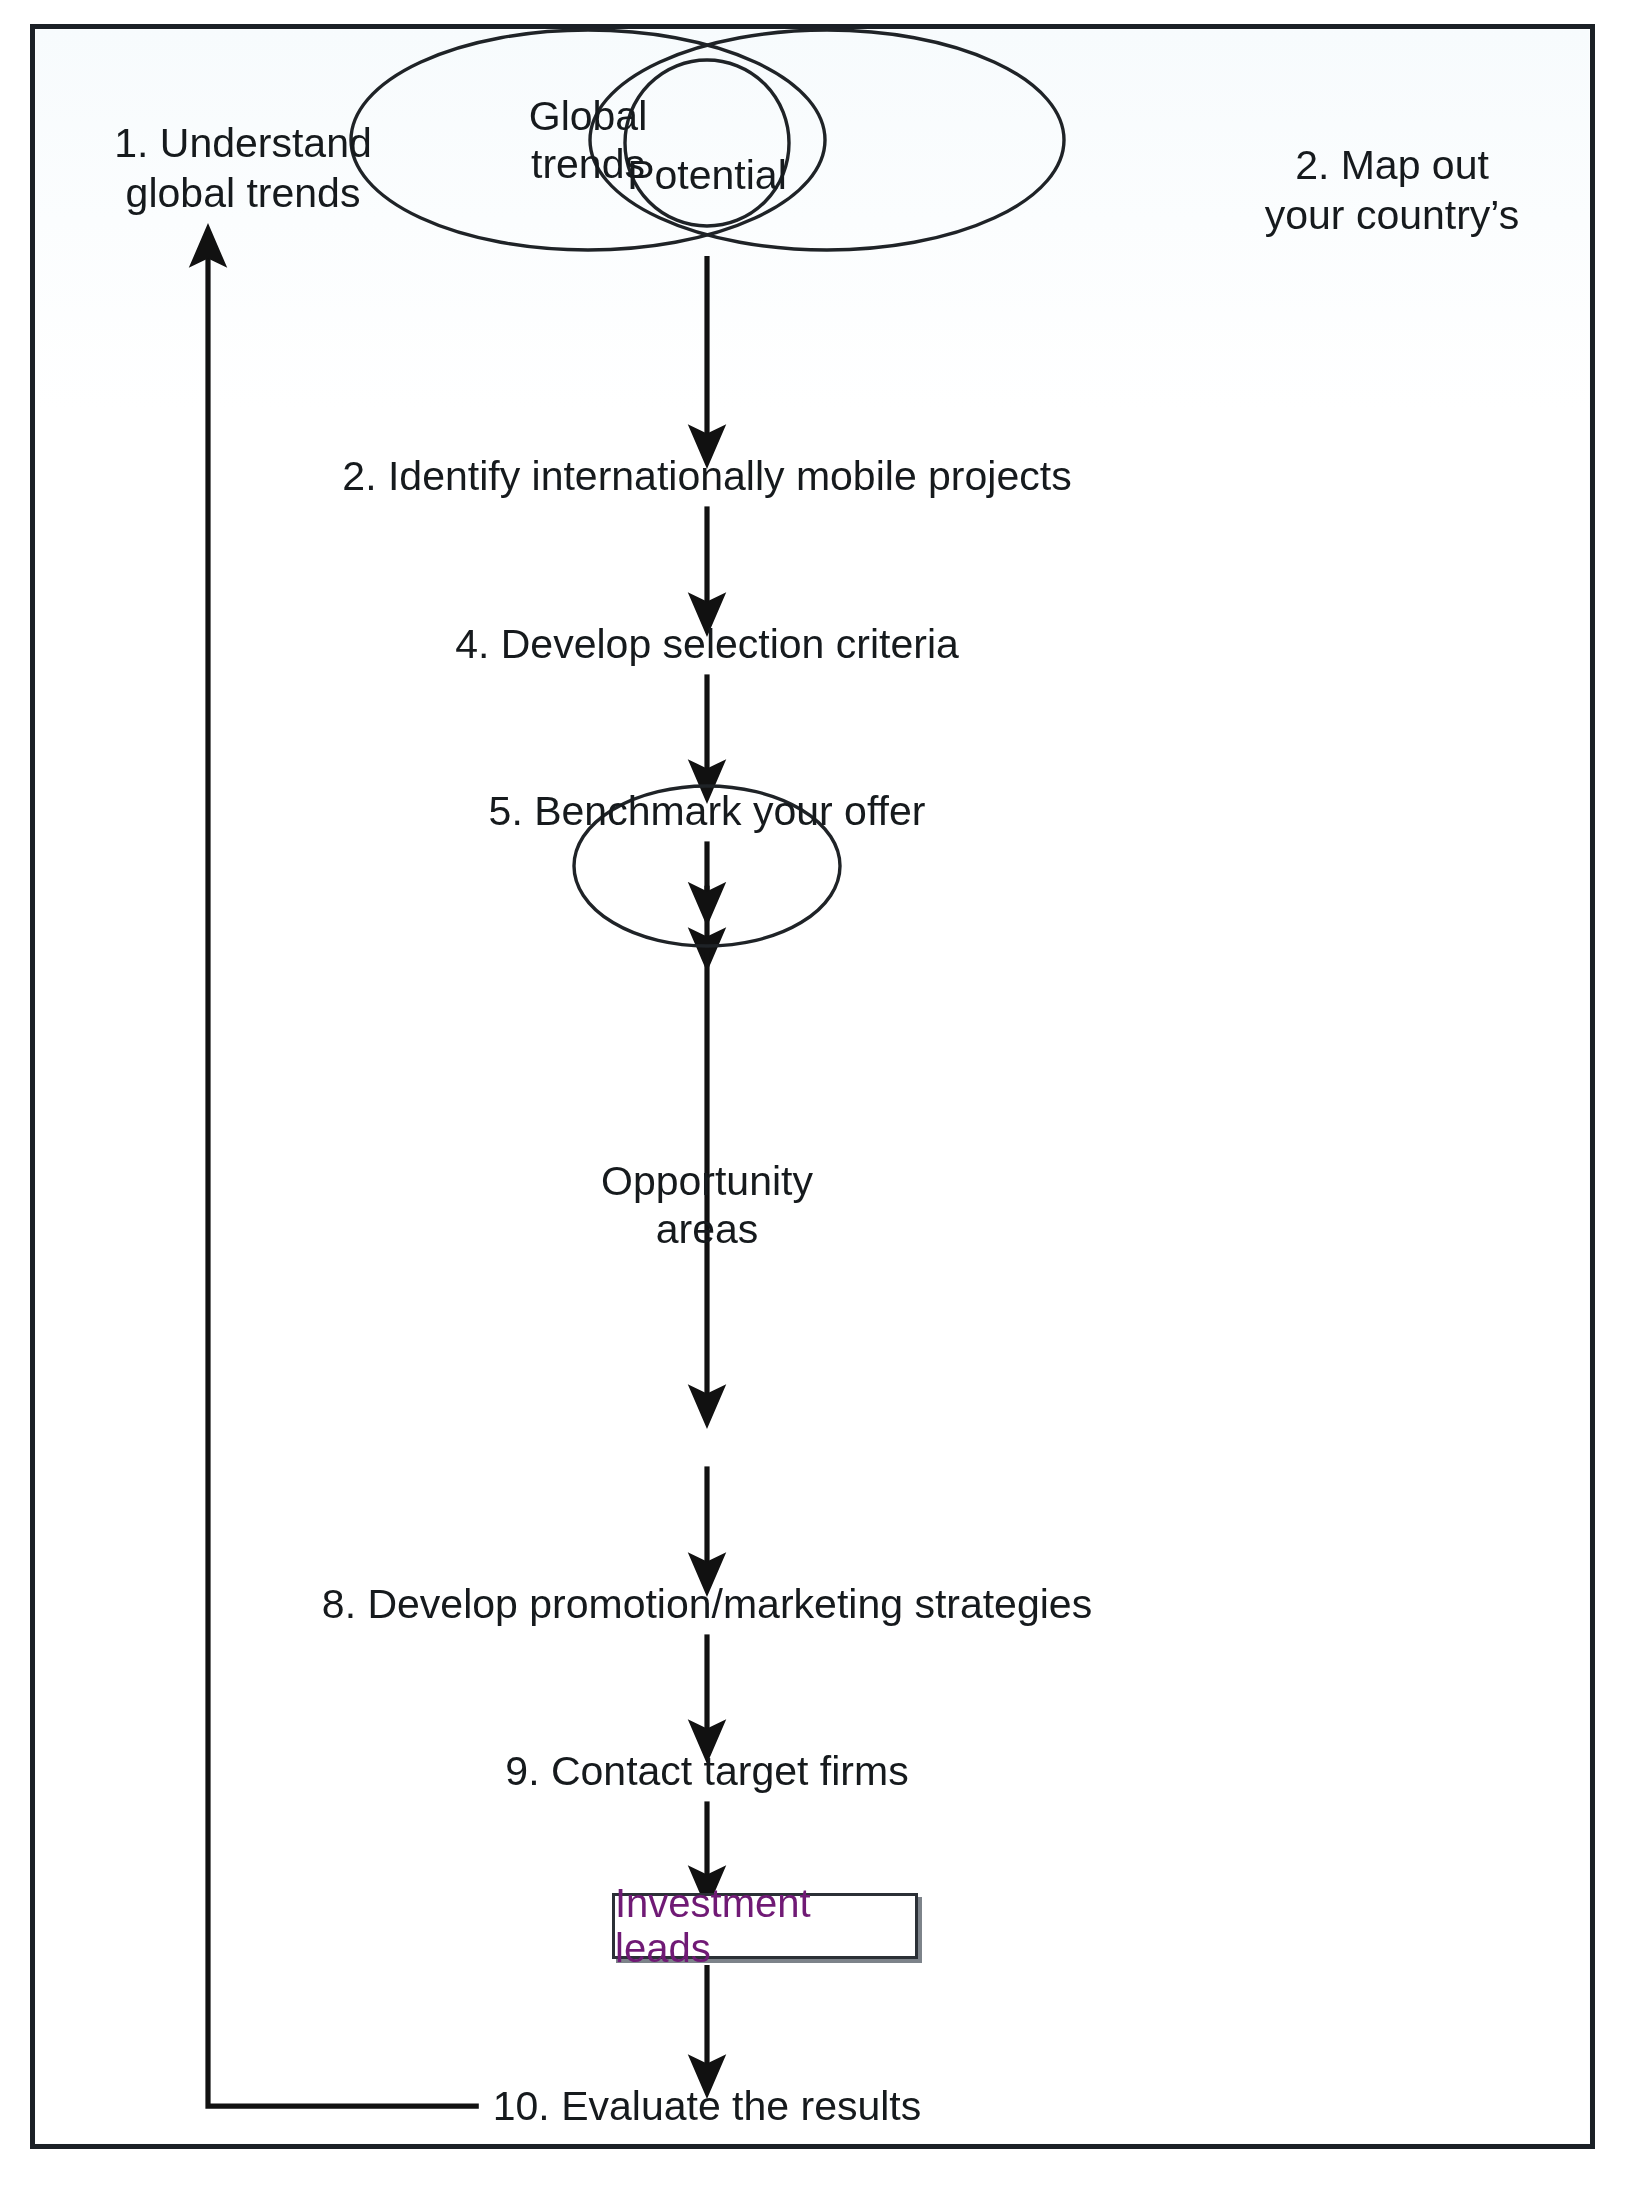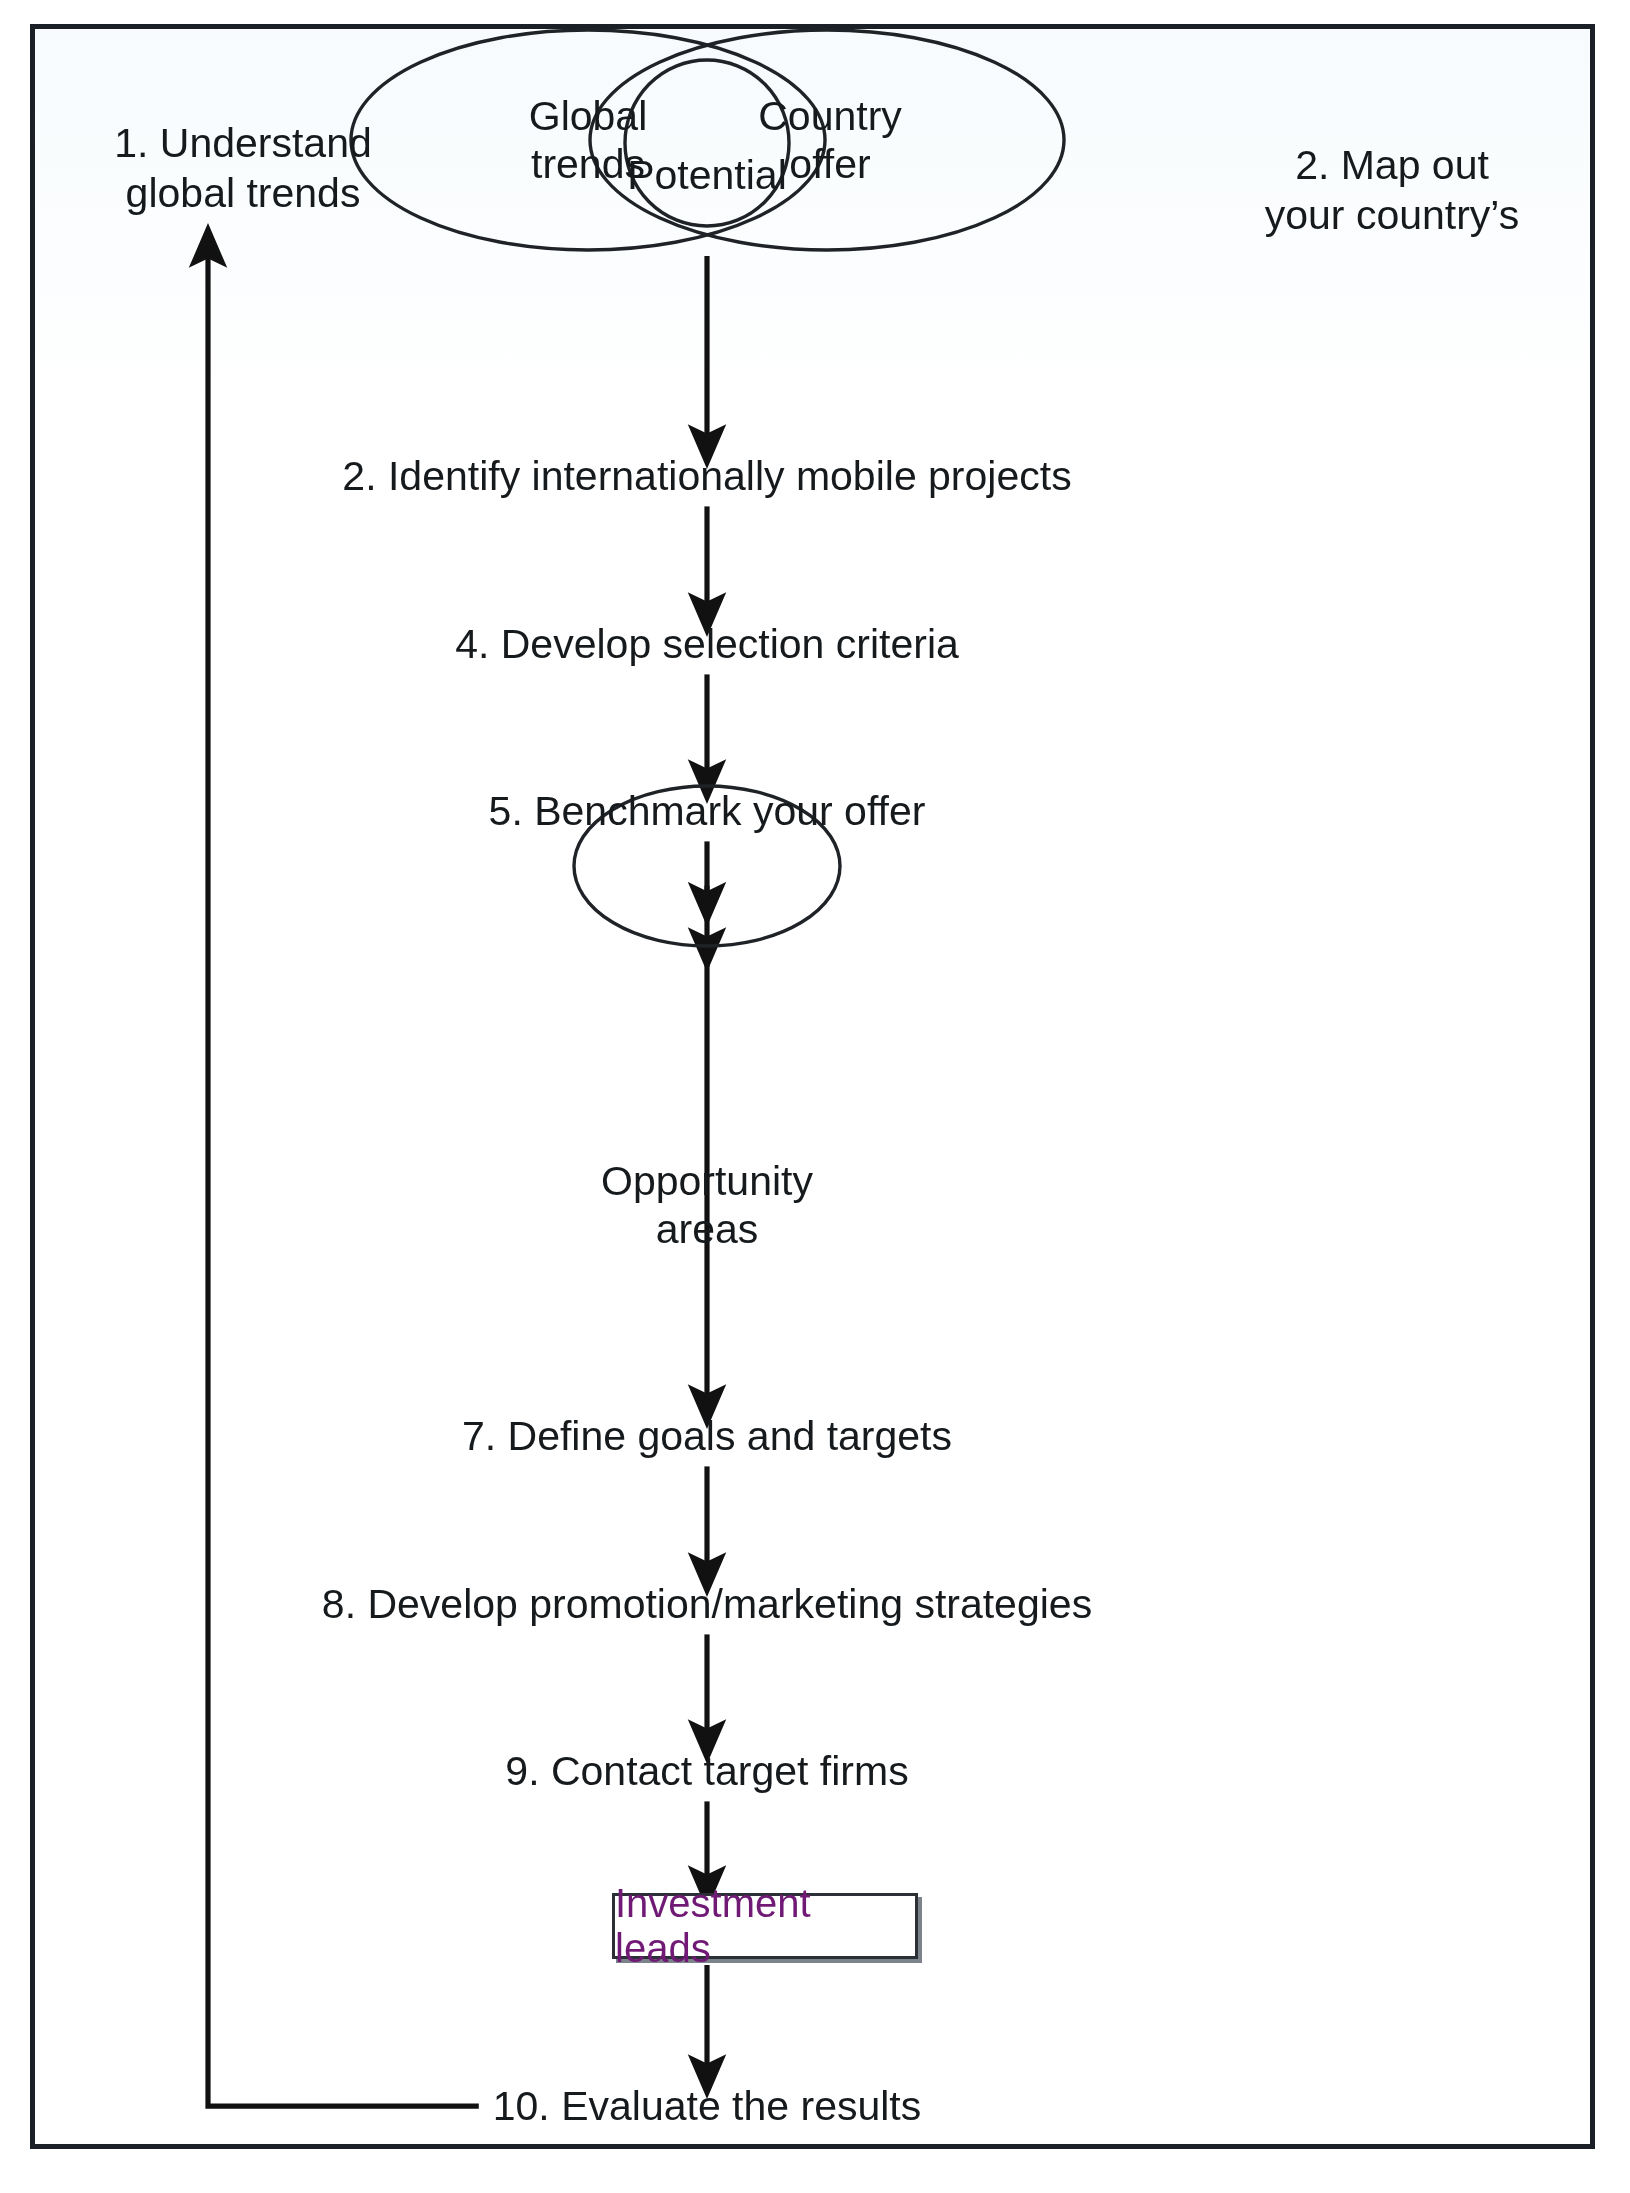--- a/index.html
+++ b/index.html
@@ -142,24 +142,20 @@
 
   <div class="node venn-label" style="left:588px; top:140px; width:220px;">
     <div>Global</div>
     <div>trends</div>
   </div>
 
   <div class="node venn-label" style="left:707px; top:143px; width:190px;margin-top:32px;">
     <div>Potential</div>
   </div>
 
-  <div class="node venn-label" style="left:830px; top:140px; width:230px;">
-    <div>Country</div>
-    <div>offer</div>
-  </div>
 
   <div class="node side-label" style="left:243px; top:118px; width:420px;">
     <div>1. Understand</div>
     <div>global trends</div>
   </div>
 
   <div class="node side-label" style="left:1392px; top:140px; width:400px;">
     <div>2. Map out</div>
     <div>your country’s</div>
   </div>
@@ -169,21 +165,20 @@
   <div class="node step" style="left:707px; top:620px;">4. Develop selection criteria</div>
 
   <div class="node step" style="left:707px; top:787px;">5. Benchmark your offer</div>
 
 
   <div class="node oval-label" style="left:707px; top:1205px; width:250px;">
     <div>Opportunity</div>
     <div>areas</div>
   </div>
 
-  <div class="node step" style="left:707px; top:1412px;">7. Define goals and targets</div>
 
   <div class="node step" style="left:707px; top:1580px;">8. Develop promotion/marketing strategies</div>
 
   <div class="node step" style="left:707px; top:1747px;">9. Contact target firms</div>
 
   <div id="leads-box">
     <div class="inner">Investment leads</div>
   </div>
 
   <div class="node step" style="left:707px; top:2082px;">10. Evaluate the results</div>

